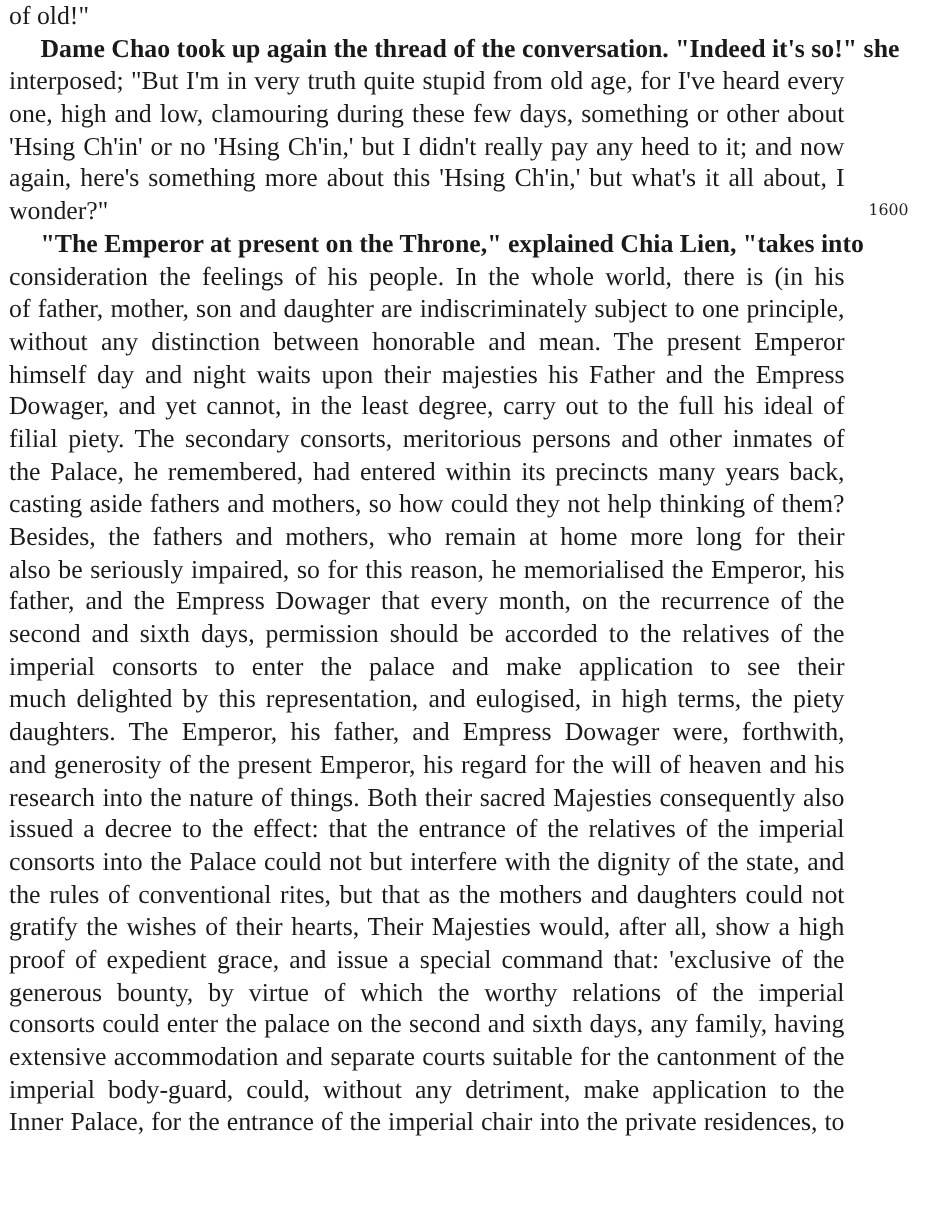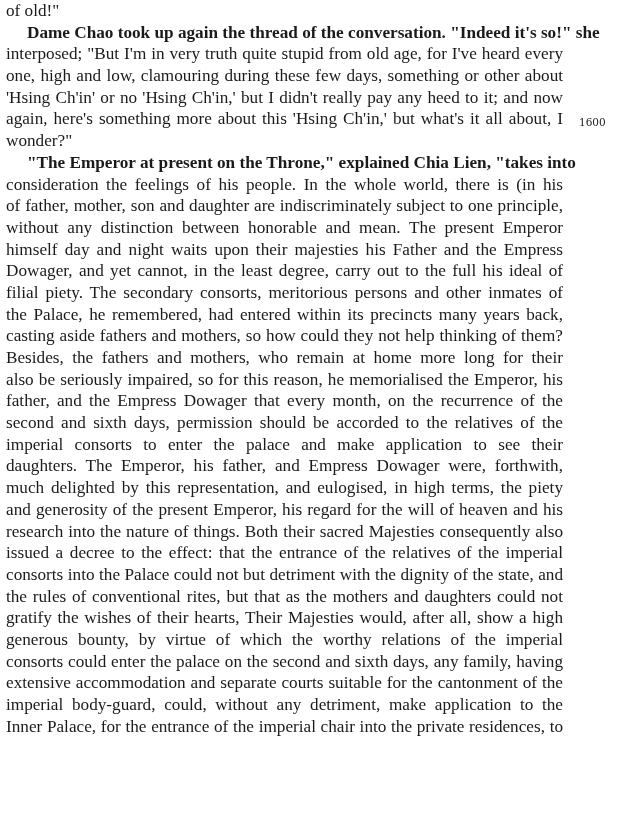--- a/index.html
+++ b/index.html
@@ -35,21 +35,21 @@
     text-align: left;
     text-align-last: left;
   }
   .line.indent {
     padding-left: 21px;
     font-weight: bold;
   }
   .margin-note {
     position: absolute;
     left: 579px;
-    top: 112px;
+    top: 130px;
     font-family: "DejaVu Serif", "Liberation Serif", serif;
     font-size: 10.5px;
     line-height: 21.7px;
     color: #222;
   }
 </style>
 </head>
 <body>
 
 <div class="page">
@@ -75,28 +75,29 @@
     <span class="line">himself day and night waits upon their majesties his Father and the Empress</span>
     <span class="line">Dowager, and yet cannot, in the least degree, carry out to the full his ideal of</span>
     <span class="line">filial piety. The secondary consorts, meritorious persons and other inmates of</span>
     <span class="line">the Palace, he remembered, had entered within its precincts many years back,</span>
     <span class="line">casting aside fathers and mothers, so how could they not help thinking of them?</span>
     <span class="line">Besides, the fathers and mothers, who remain at home more long for their</span>
     <span class="line">also be seriously impaired, so for this reason, he memorialised the Emperor, his</span>
     <span class="line">father, and the Empress Dowager that every month, on the recurrence of the</span>
     <span class="line">second and sixth days, permission should be accorded to the relatives of the</span>
     <span class="line">imperial consorts to enter the palace and make application to see their</span>
+    <span class="line">much delighted by this representation, and eulogised, in high terms, the piety</span>
     <span class="line">daughters. The Emperor, his father, and Empress Dowager were, forthwith,</span>
-    <span class="line">much delighted by this representation, and eulogised, in high terms, the piety</span>
     <span class="line">and generosity of the present Emperor, his regard for the will of heaven and his</span>
     <span class="line">research into the nature of things. Both their sacred Majesties consequently also</span>
     <span class="line">issued a decree to the effect: that the entrance of the relatives of the imperial</span>
-    <span class="line">consorts into the Palace could not but detriment with the dignity of the state, and</span>
+    <span class="line">consorts into the Palace could not but interfere with the dignity of the state, and</span>
     <span class="line">the rules of conventional rites, but that as the mothers and daughters could not</span>
     <span class="line">gratify the wishes of their hearts, Their Majesties would, after all, show a high</span>
+    <span class="line">proof of expedient grace, and issue a special command that: 'exclusive of the</span>
     <span class="line">generous bounty, by virtue of which the worthy relations of the imperial</span>
     <span class="line">consorts could enter the palace on the second and sixth days, any family, having</span>
     <span class="line">extensive accommodation and separate courts suitable for the cantonment of the</span>
     <span class="line">imperial body-guard, could, without any detriment, make application to the</span>
     <span class="line">Inner Palace, for the entrance of the imperial chair into the private residences, to</span>
 
   </div>
 </div>
 
 <div class="margin-note">1600</div>

